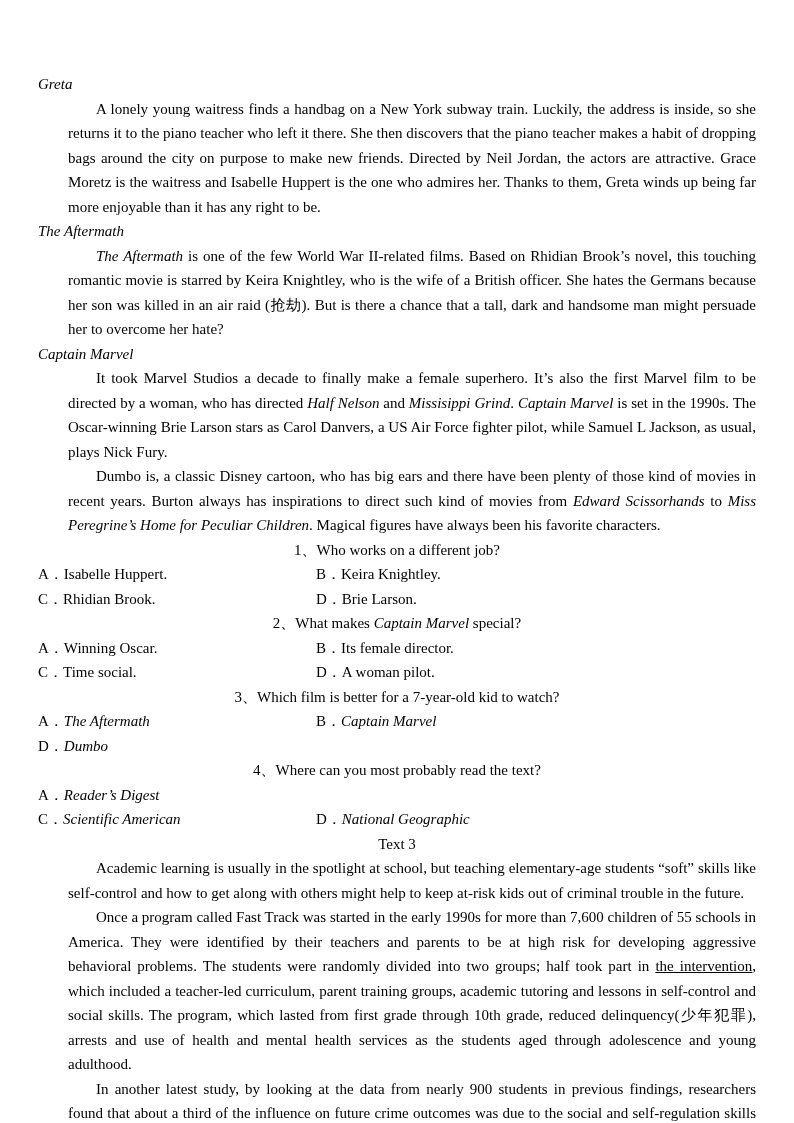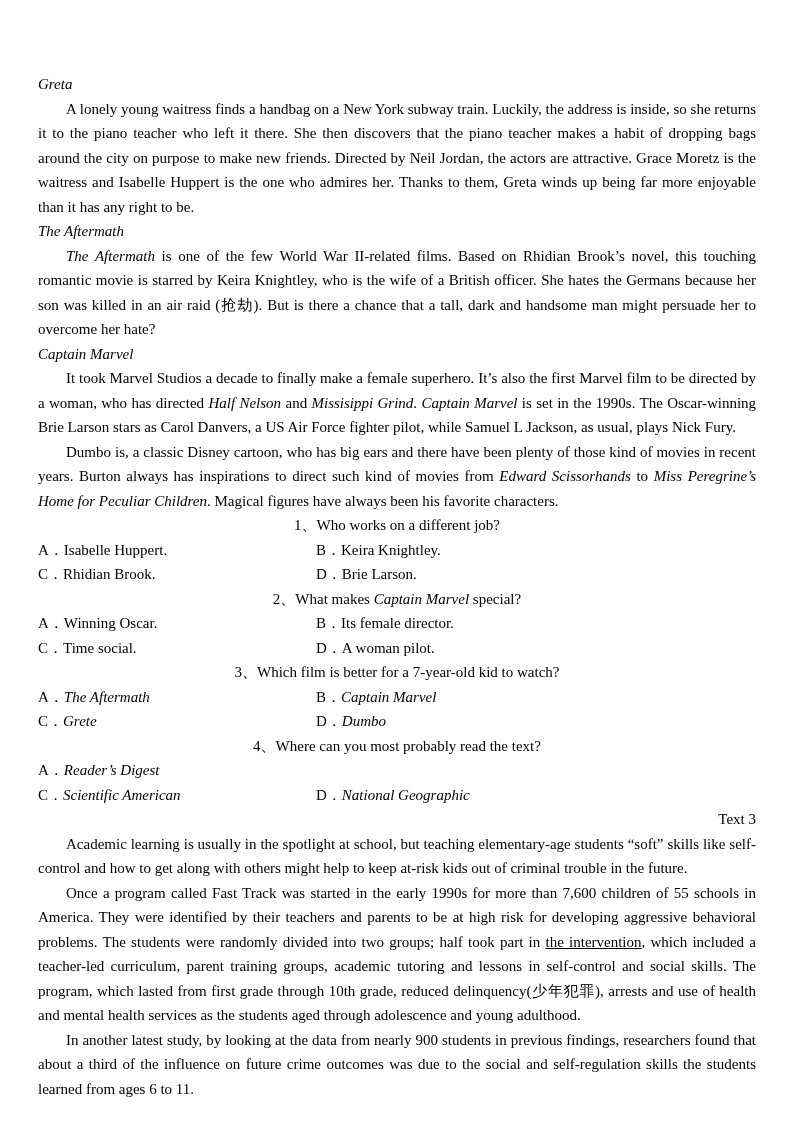--- a/index.html
+++ b/index.html
@@ -22,32 +22,33 @@
     color: #000000;
   }
   .block {
     margin: 0;
     font-size: 15px;
     line-height: 24.5px;
     color: #000000;
   }
   .para {
     text-align: justify;
+    margin-left: 30px;
   }
   .indent {
     text-indent: 28px;
   }
   .heading {
     font-style: italic;
   }
   .question {
     text-align: center;
   }
   .center {
-    text-align: right;
+    text-align: center;
   }
   .options {
     display: flex;
     align-items: flex-end;
   }
   .opt.left {
     flex: 0 0 278px;
     width: 278px;
   }
   .opt.right {
@@ -89,21 +90,20 @@
       <div class="block options">
         <div class="opt left"><span class="seg">C．Time social.</span></div>
         <div class="opt right"><span class="seg">D．A woman pilot.</span></div>
       </div>
       <p class="block question"><span class="seg">3、Which film is better for a 7-year-old kid to watch?</span></p>
       <div class="block options">
         <div class="opt left"><span class="seg">A．</span><span class="seg it">The Aftermath</span></div>
         <div class="opt right"><span class="seg">B．</span><span class="seg it">Captain Marvel</span></div>
       </div>
       <div class="block options">
-        <div class="opt left"><span class="seg">C．</span><span class="seg it">Grete</span></div>
         <div class="opt right"><span class="seg">D．</span><span class="seg it">Dumbo</span></div>
       </div>
       <p class="block question"><span class="seg">4、Where can you most probably read the text?</span></p>
       <div class="block options">
         <div class="opt left"><span class="seg">A．</span><span class="seg it">Reader’s Digest</span></div>
       </div>
       <div class="block options">
         <div class="opt left"><span class="seg">C．</span><span class="seg it">Scientific American</span></div>
         <div class="opt right"><span class="seg">D．</span><span class="seg it">National Geographic</span></div>
       </div>

